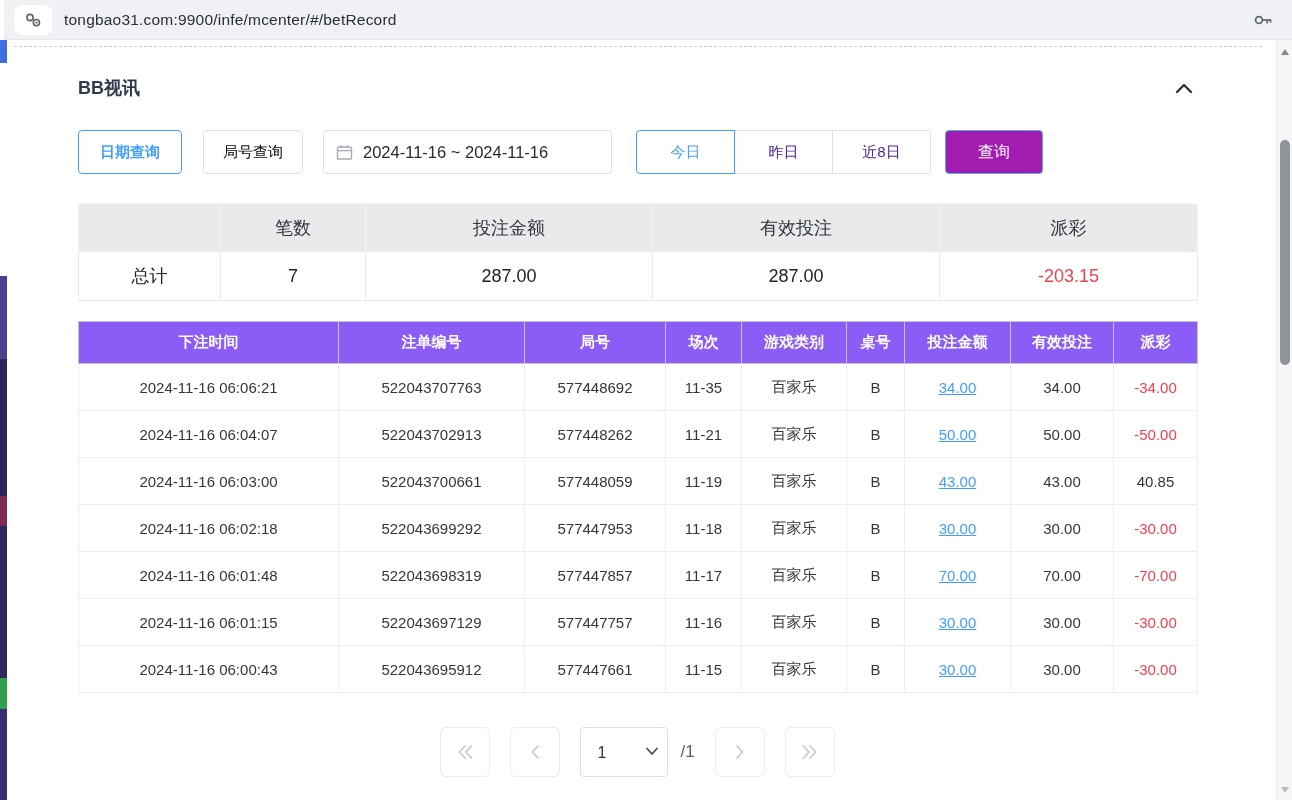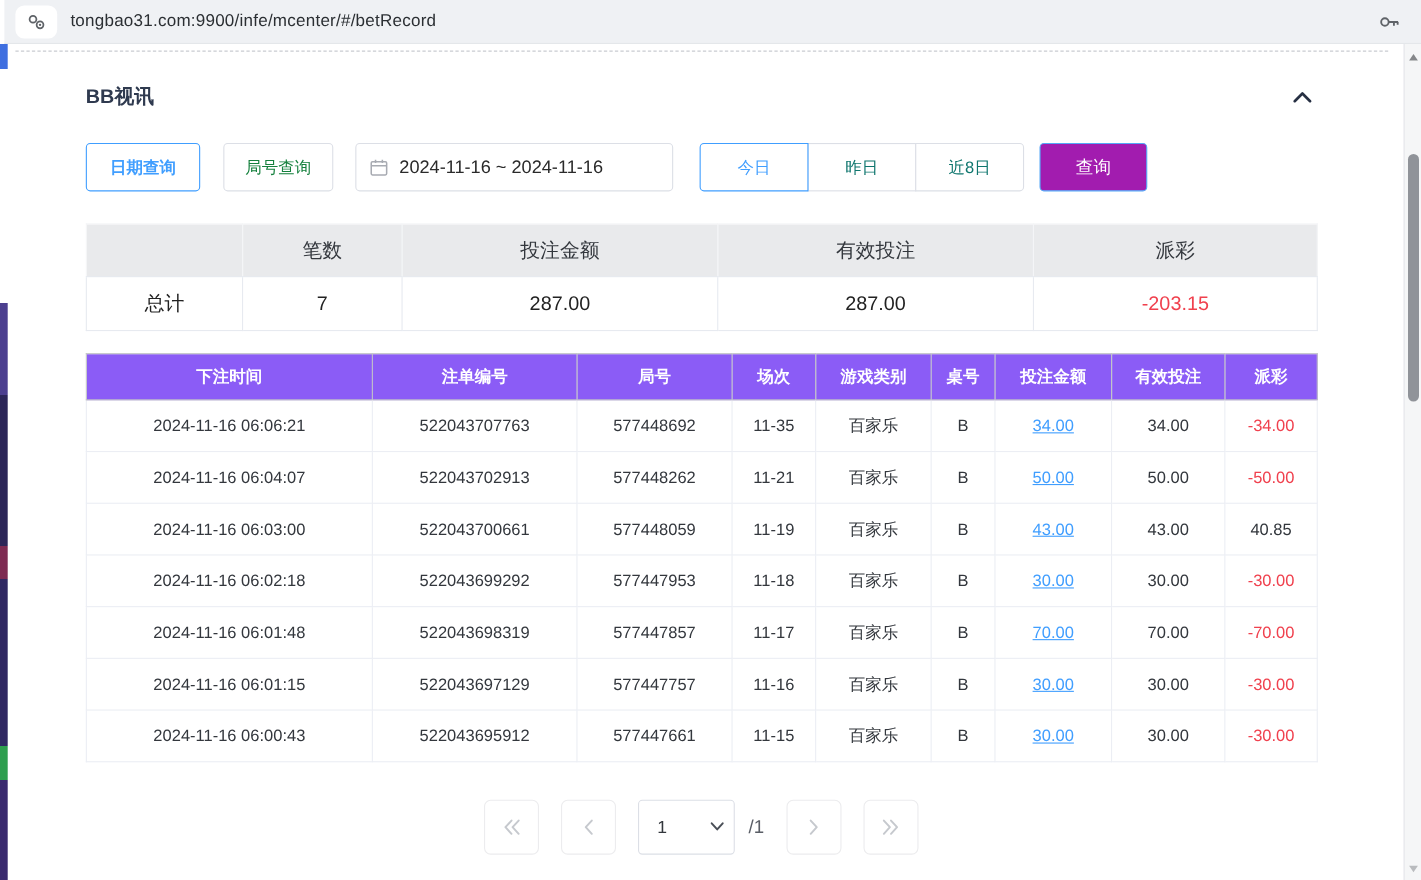--- a/index.html
+++ b/index.html
@@ -24,26 +24,26 @@
 
   .panel-header { margin:26px 79px 0 70px; display:flex; justify-content:space-between; align-items:center; height:30px; }
   .panel-title { font-size:18px; font-weight:700; color:#2f3a4f; }
   .collapse-btn { width:26px; height:26px; display:flex; align-items:center; justify-content:center; cursor:pointer; }
 
   
   .filter-row { margin:27px 0 0 70px; width:1119px; display:flex; align-items:center; height:44px; }
   .btn { height:44px; border-radius:4px; background:#fff; font-size:15px; display:inline-flex;
     align-items:center; justify-content:center; cursor:pointer; font-family:inherit; }
   .btn-date-query { width:104px; border:1px solid #409eff; color:#409eff; font-weight:600; }
-  .btn-round-query { width:100px; border:1px solid #dcdfe6; color:#15803d; margin-left:21px; }
+  .btn-round-query { width:100px; border:1px solid #dcdfe6; color:#000000; margin-left:21px; }
   .date-picker { margin-left:20px; width:289px; height:44px; border:1px solid #dcdfe6; border-radius:4px;
     display:flex; align-items:center; padding:0 12px; cursor:pointer; background:#fff; }
   .date-picker .dp-text { font-size:16.5px; color:#2a2a2a; margin-left:10px; white-space:nowrap; }
   .range-group { margin-left:24px; display:flex; }
-  .rg-btn { width:99px; border:1px solid #dcdfe6; color:#0f766e; border-radius:0; }
+  .rg-btn { width:99px; border:1px solid #dcdfe6; color:#4c1d95; border-radius:0; }
   .rg-btn + .rg-btn { margin-left:-1px; }
   .rg-btn.first { border-radius:4px 0 0 4px; }
   .rg-btn.last { border-radius:0 4px 4px 0; }
   .rg-btn.active { border:1px solid #409eff; color:#409eff; position:relative; z-index:2; }
   .btn-search { margin-left:14px; width:98px; background:#a21caf; border:1px solid #54a7f7; color:#fff; font-size:16px; }
 
   
   table { border-collapse:collapse; table-layout:fixed; }
   .summary-table { margin:29px 0 0 70px; width:1119px; }
   .summary-table th, .summary-table td { border:1px solid #e7eaf0; text-align:center; font-size:18px; }

